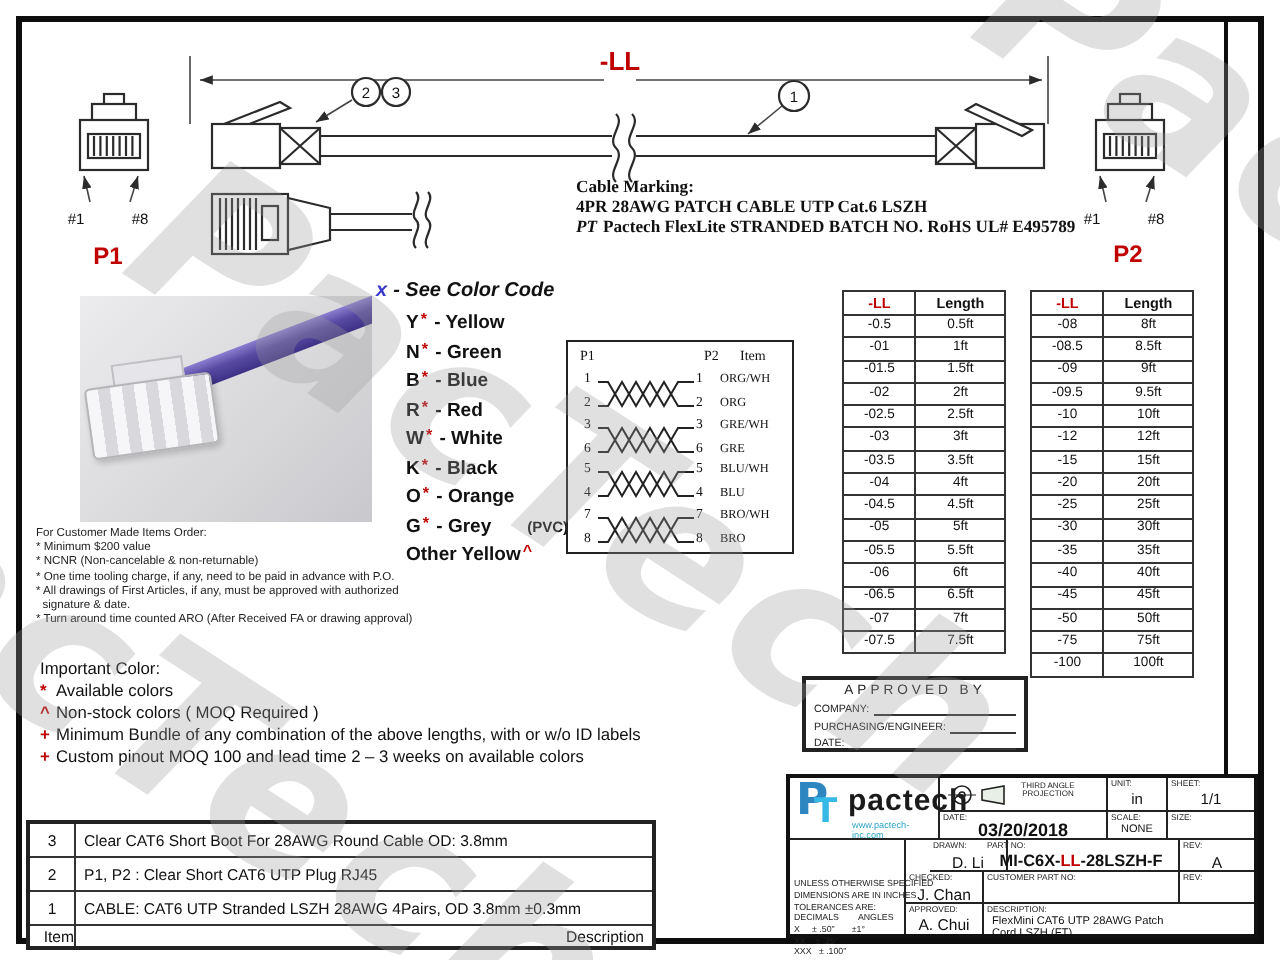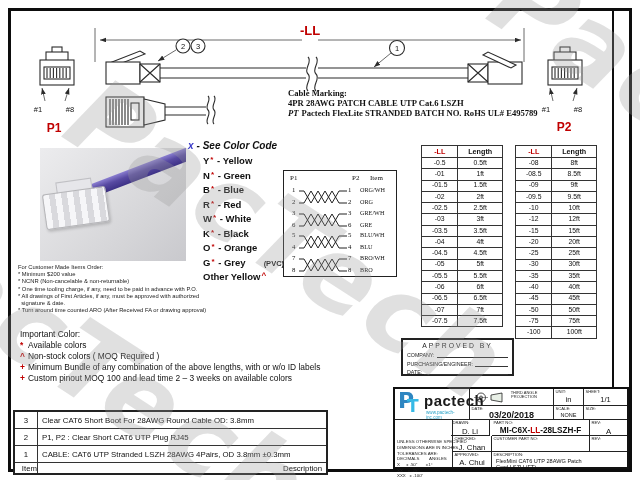--- a/index.html
+++ b/index.html
@@ -561,21 +561,21 @@
     <div class="cell bR bB" style="left:159px;top:17px;width:30px;height:14px;">
       <span class="lbl">SCALE:</span>
       <span class="val" style="top:6px;font-size:5.5px;">NONE</span>
     </div>
     <div class="cell bB" style="left:189px;top:17px;width:43px;height:14px;">
       <span class="lbl">SIZE:</span>
     </div>
     <div class="cell bR tol" style="left:0;top:31px;width:58px;height:47px;">
       
     <div>UNLESS OTHERWISE SPECIFIED</div><div>DIMENSIONS ARE IN INCHES</div><div>TOLERANCES ARE:</div><div>DECIMALS        ANGLES</div><div>X     ± .50"       ±1°</div><div>XX    ± .25"</div><div>XXX   ± .100"</div></div>
-    <div class="cell bR bB" style="left:56px;top:31px;width:39px;height:16px;">
+    <div class="cell bR bB" style="left:70px;top:31px;width:39px;height:16px;">
       <span class="lbl">DRAWN:</span>
       <span class="val">D. Li</span>
     </div>
     <div class="cell bR bB" style="left:97px;top:31px;width:98px;height:16px;">
       <span class="lbl">PART NO:</span>
       <span class="val" style="font-size:8.2px;font-weight:bold;top:6px;"><span>MI-C6X-</span><span class="pn-ll">LL</span><span>-28LSZH-F</span></span>
     </div>
     <div class="cell bB" style="left:195px;top:31px;width:37px;height:16px;">
       <span class="lbl">REV:</span>
       <span class="val">A</span>

